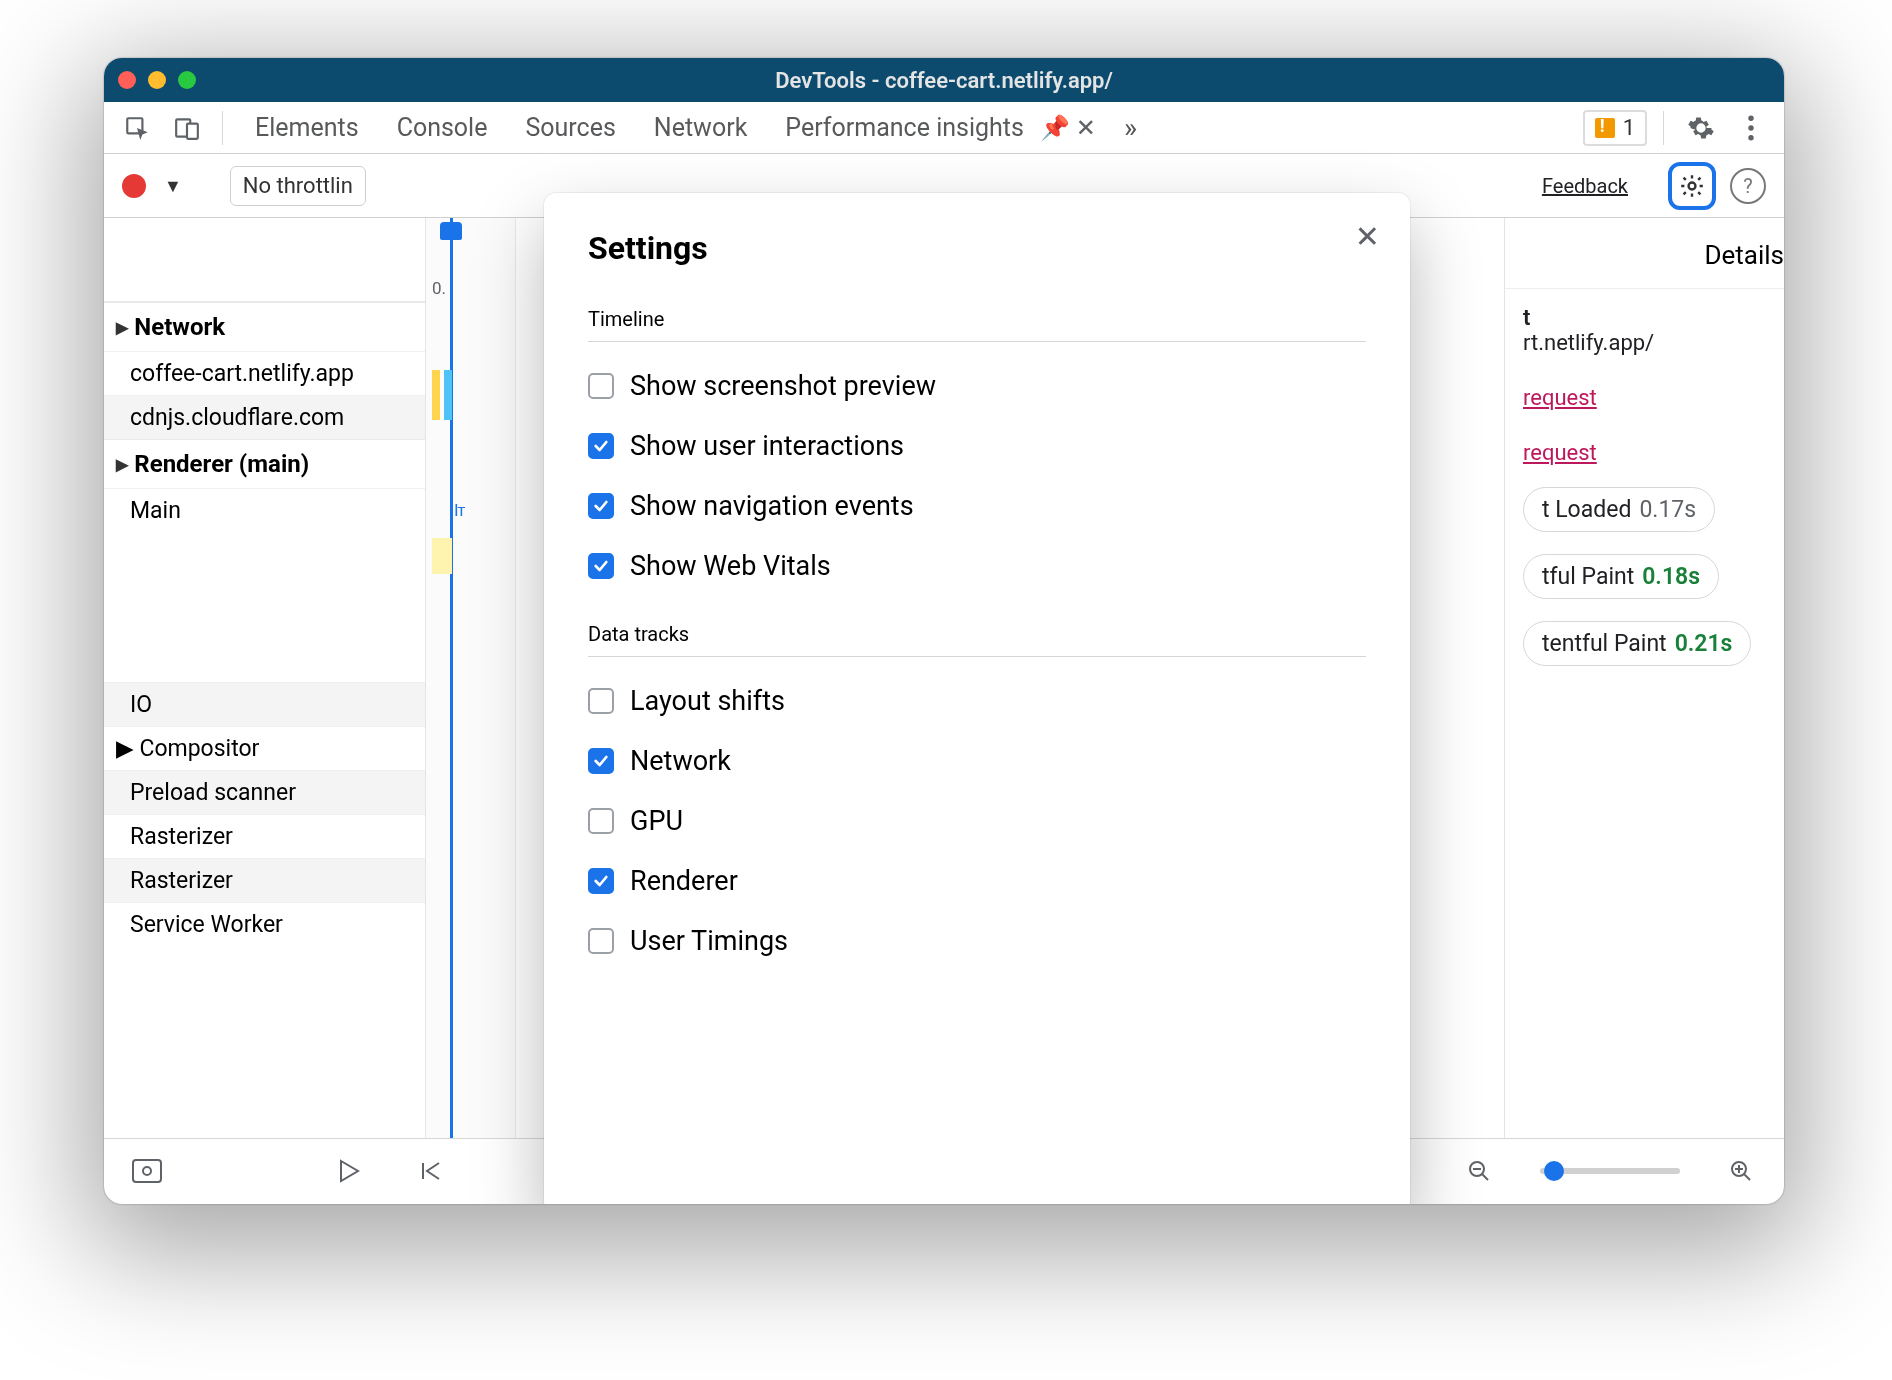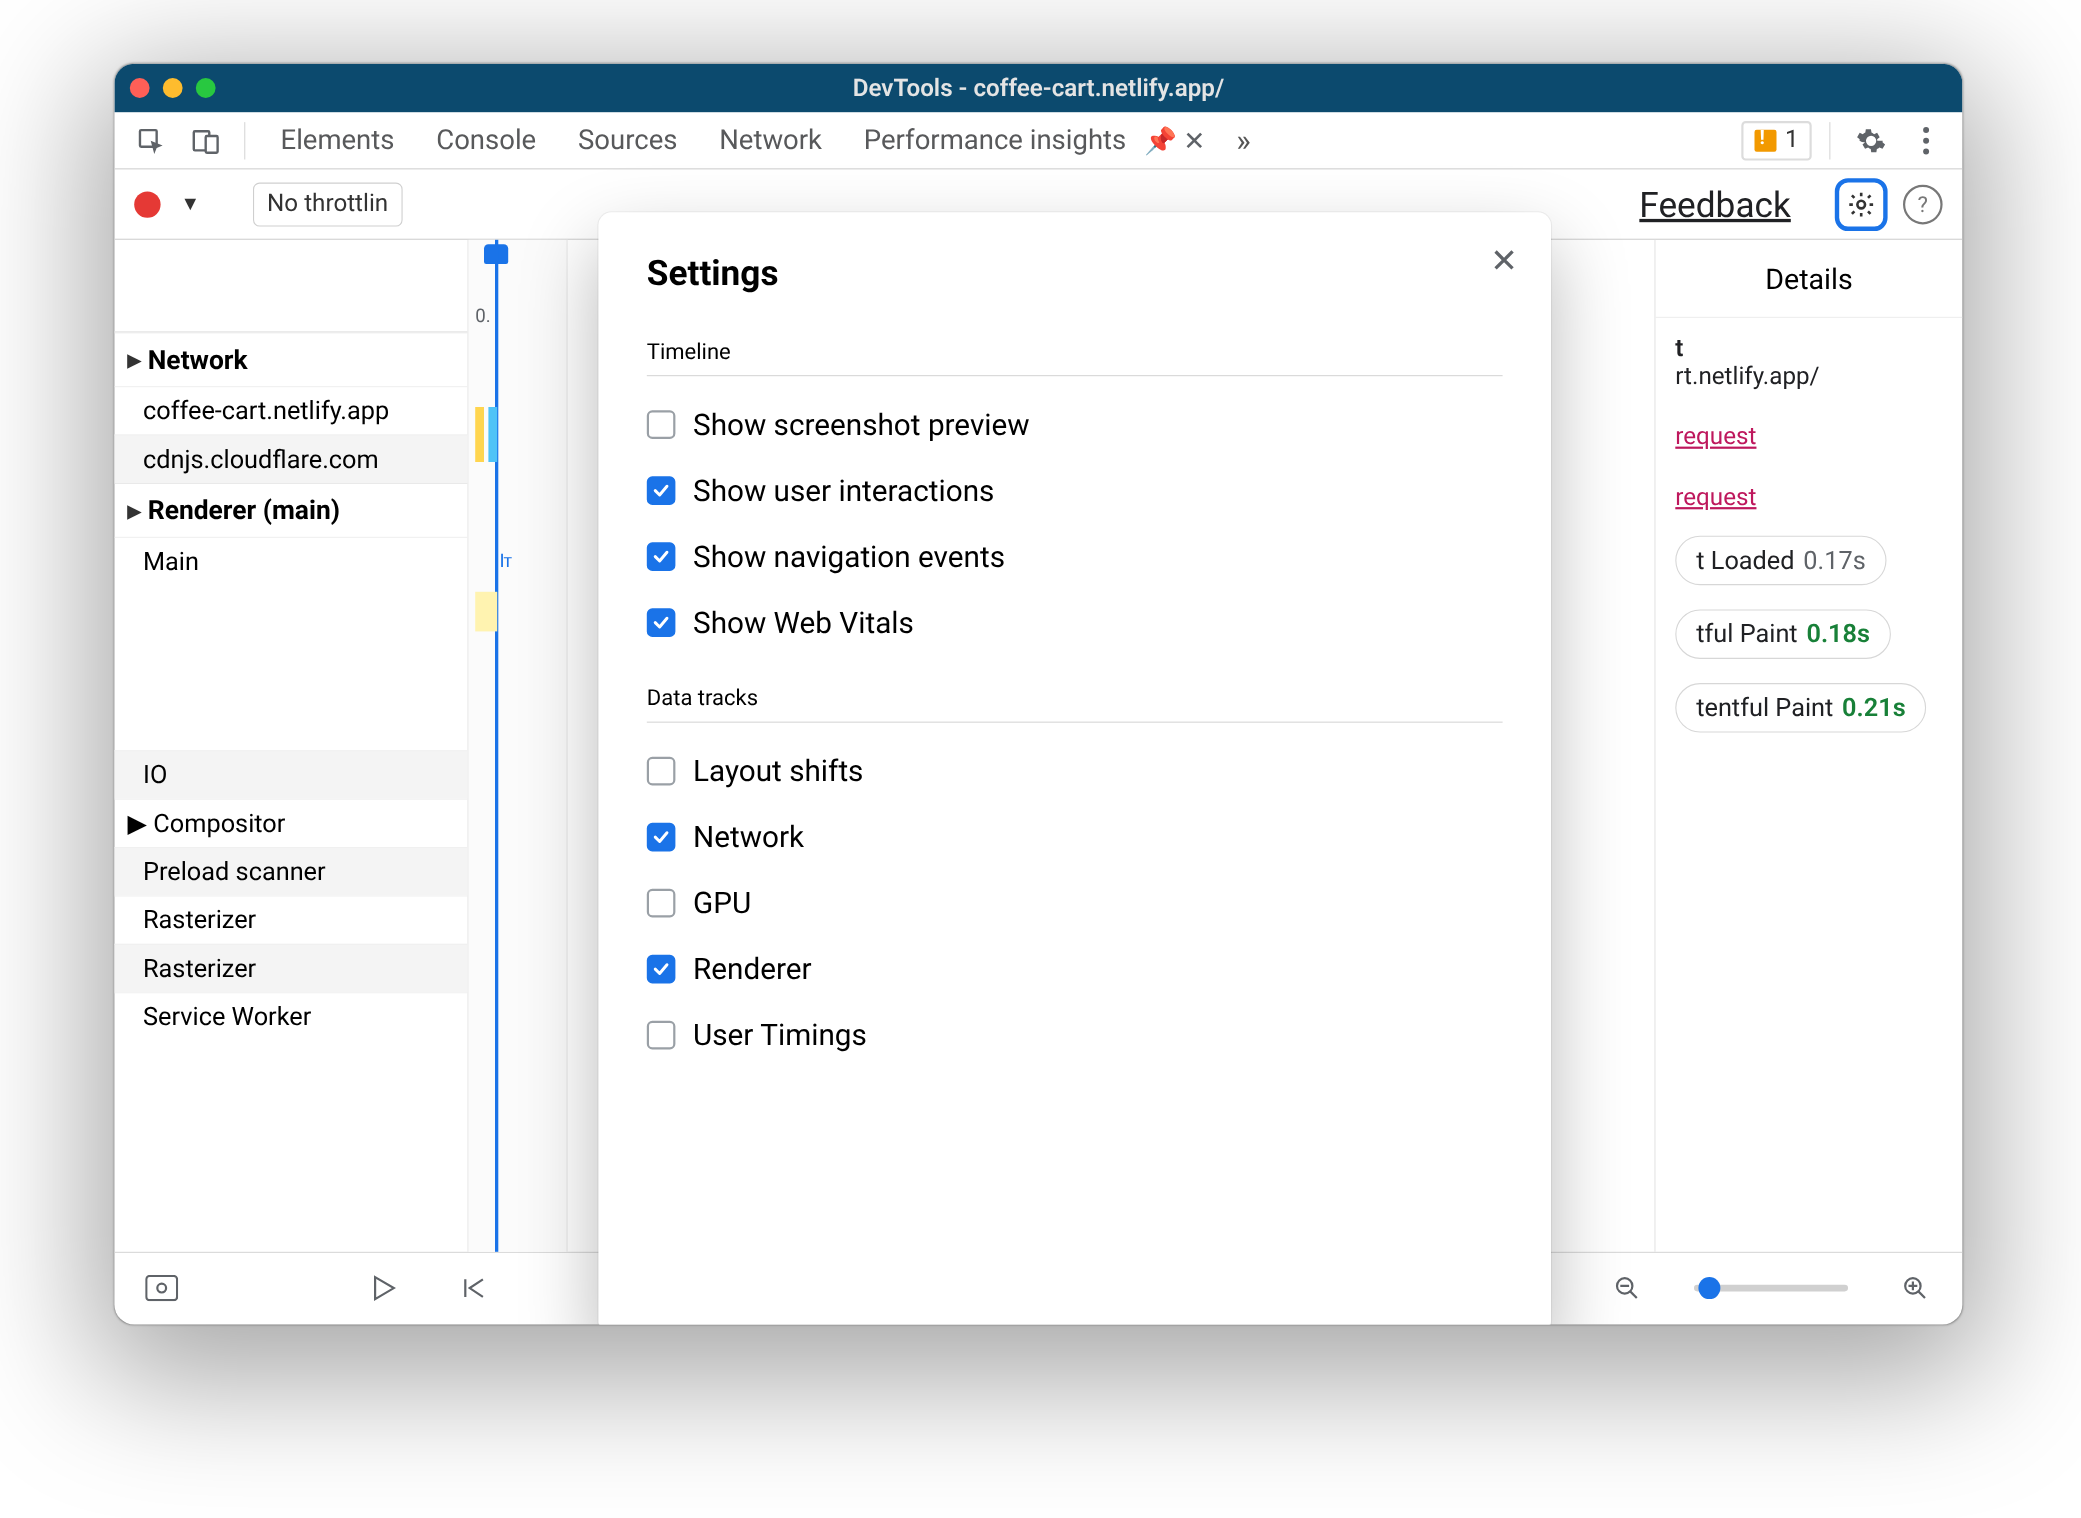--- a/index.html
+++ b/index.html
@@ -70,21 +70,21 @@
     display: flex; align-items: center; padding: 0 18px; gap: 14px;
     color: #333;
   }
   .rec-dot { width: 24px; height: 24px; border-radius: 50%; background: #e53935; }
   .dd-caret { font-size: 18px; color: #333; margin-left: 4px; }
   .throttle {
     border: 1px solid #cfcfcf; border-radius: 6px; height: 40px;
     display: flex; align-items: center; padding: 0 12px; font-size: 22px;
     background: #fff;
   }
-  .feedback { text-decoration: underline; color: #202124; font-size: 32px; }
+  .feedback { text-decoration: underline; color: #202124; font-size: 20px; }
   .gearwrap {
     width: 48px; height: 48px; border: 4px solid #1a73e8; border-radius: 12px;
     display: flex; align-items: center; justify-content: center;
   }
   .help-circ {
     width: 36px; height: 36px; border: 2px solid #787878; border-radius: 50%;
     display: flex; align-items: center; justify-content: center; font-size: 20px; color: #787878;
   }
   
   .content { display: flex; height: 920px; }
@@ -111,21 +111,21 @@
     position: absolute; left: 6px; top: 60px; font-size: 17px; color: #5f6368; background: #fbfbfb;
   }
   .timecol .txt2 {
     position: absolute; left: 28px; top: 282px; font-size: 17px; color: #1a73e8; letter-spacing: -1px;
   }
   .timecol .band1 { position: absolute; left: 6px; top: 152px; width: 8px; height: 50px; background: #ffd54f; }
   .timecol .band2 { position: absolute; left: 18px; top: 152px; width: 8px; height: 50px; background: #4fc3f7; }
   .timecol .band3 { position: absolute; left: 6px; top: 320px; width: 20px; height: 36px; background: #fff3b0; }
 
   .rightcol .dhdr {
-    text-align: center; font-size: 26px; padding: 22px 0 18px; border-bottom: 1px solid #eee;
+    text-align: right; font-size: 26px; padding: 22px 0 18px; border-bottom: 1px solid #eee;
   }
   .rightcol .dtxt { padding: 16px 18px; font-size: 22px; color: #202124; }
   .rightcol .dlink { color: #be185d; text-decoration: underline; display: inline-block; margin-top: 6px; font-size: 22px; }
   .pill {
     display: inline-flex; align-items: center; gap: 8px;
     border: 1px solid #d7d7d7; border-radius: 999px; padding: 8px 18px;
     margin-top: 22px; font-size: 23px;
   }
   .pill .green { color: #188038; font-weight: 600; }
 

